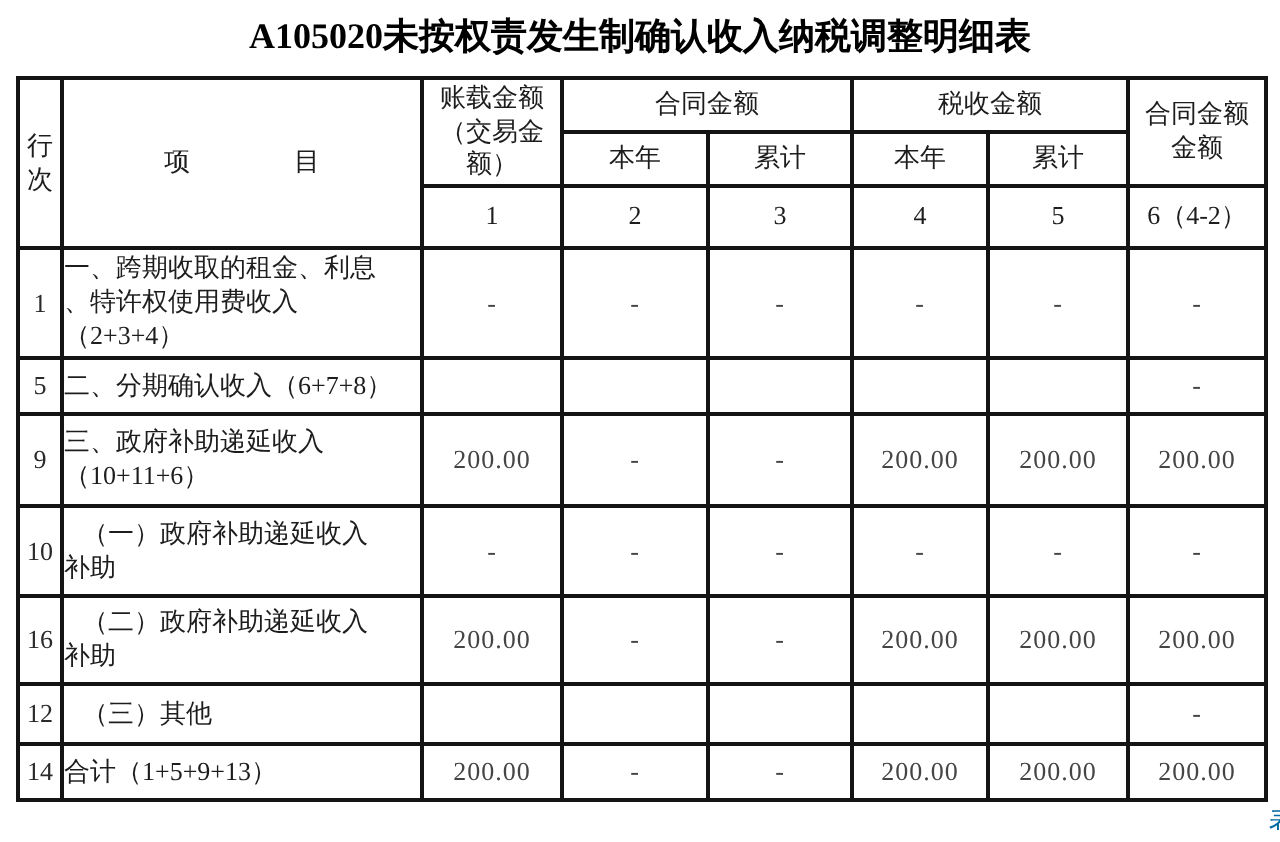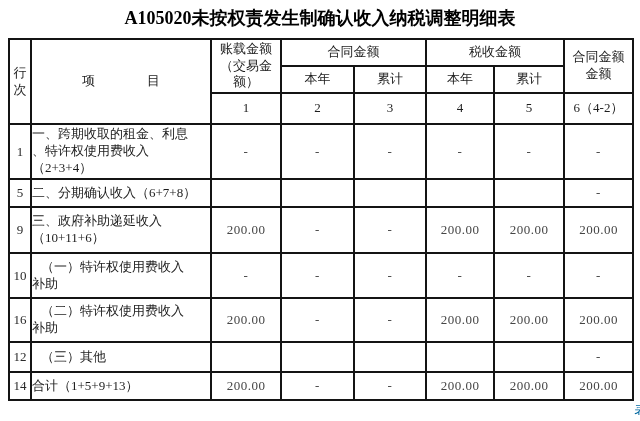--- a/index.html
+++ b/index.html
@@ -173,32 +173,32 @@
 （10+11+6）</td>
         <td class="val">200.00</td>
         <td class="val">-</td>
         <td class="val">-</td>
         <td class="val">200.00</td>
         <td class="val">200.00</td>
         <td class="val">200.00</td>
       </tr>
       <tr>
         <td class="rowno">10</td>
-        <td class="item indent">（一）特许权使用费收入
+        <td class="item indent">（一）政府补助递延收入
 补助</td>
         <td class="val">-</td>
         <td class="val">-</td>
         <td class="val">-</td>
         <td class="val">-</td>
         <td class="val">-</td>
         <td class="val">-</td>
       </tr>
       <tr>
         <td class="rowno">16</td>
-        <td class="item indent">（二）特许权使用费收入
+        <td class="item indent">（二）政府补助递延收入
 补助</td>
         <td class="val">200.00</td>
         <td class="val">-</td>
         <td class="val">-</td>
         <td class="val">200.00</td>
         <td class="val">200.00</td>
         <td class="val">200.00</td>
       </tr>
       <tr>
         <td class="rowno">12</td>

